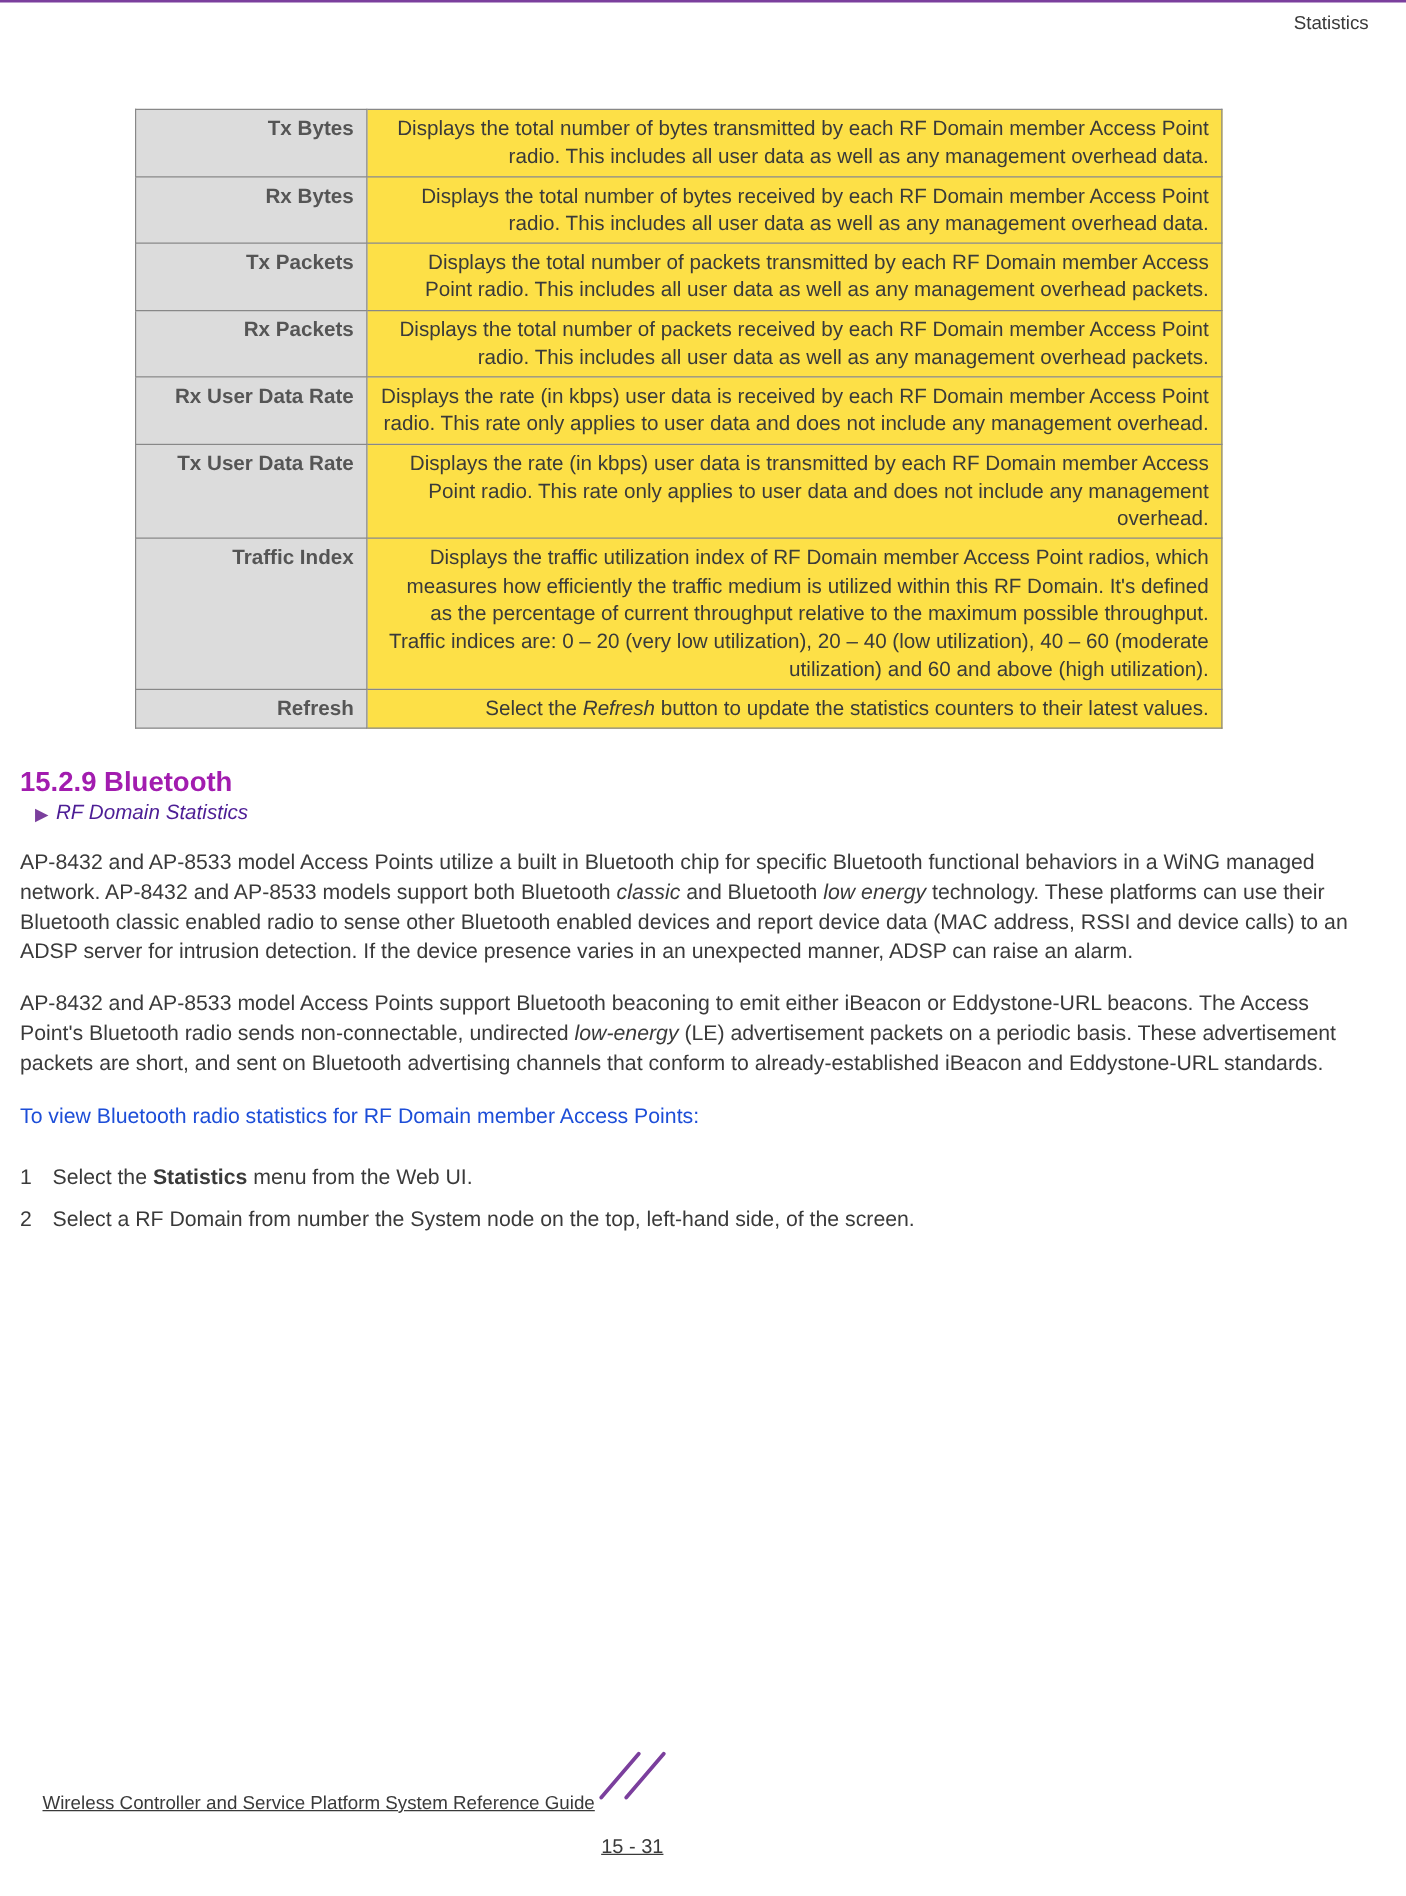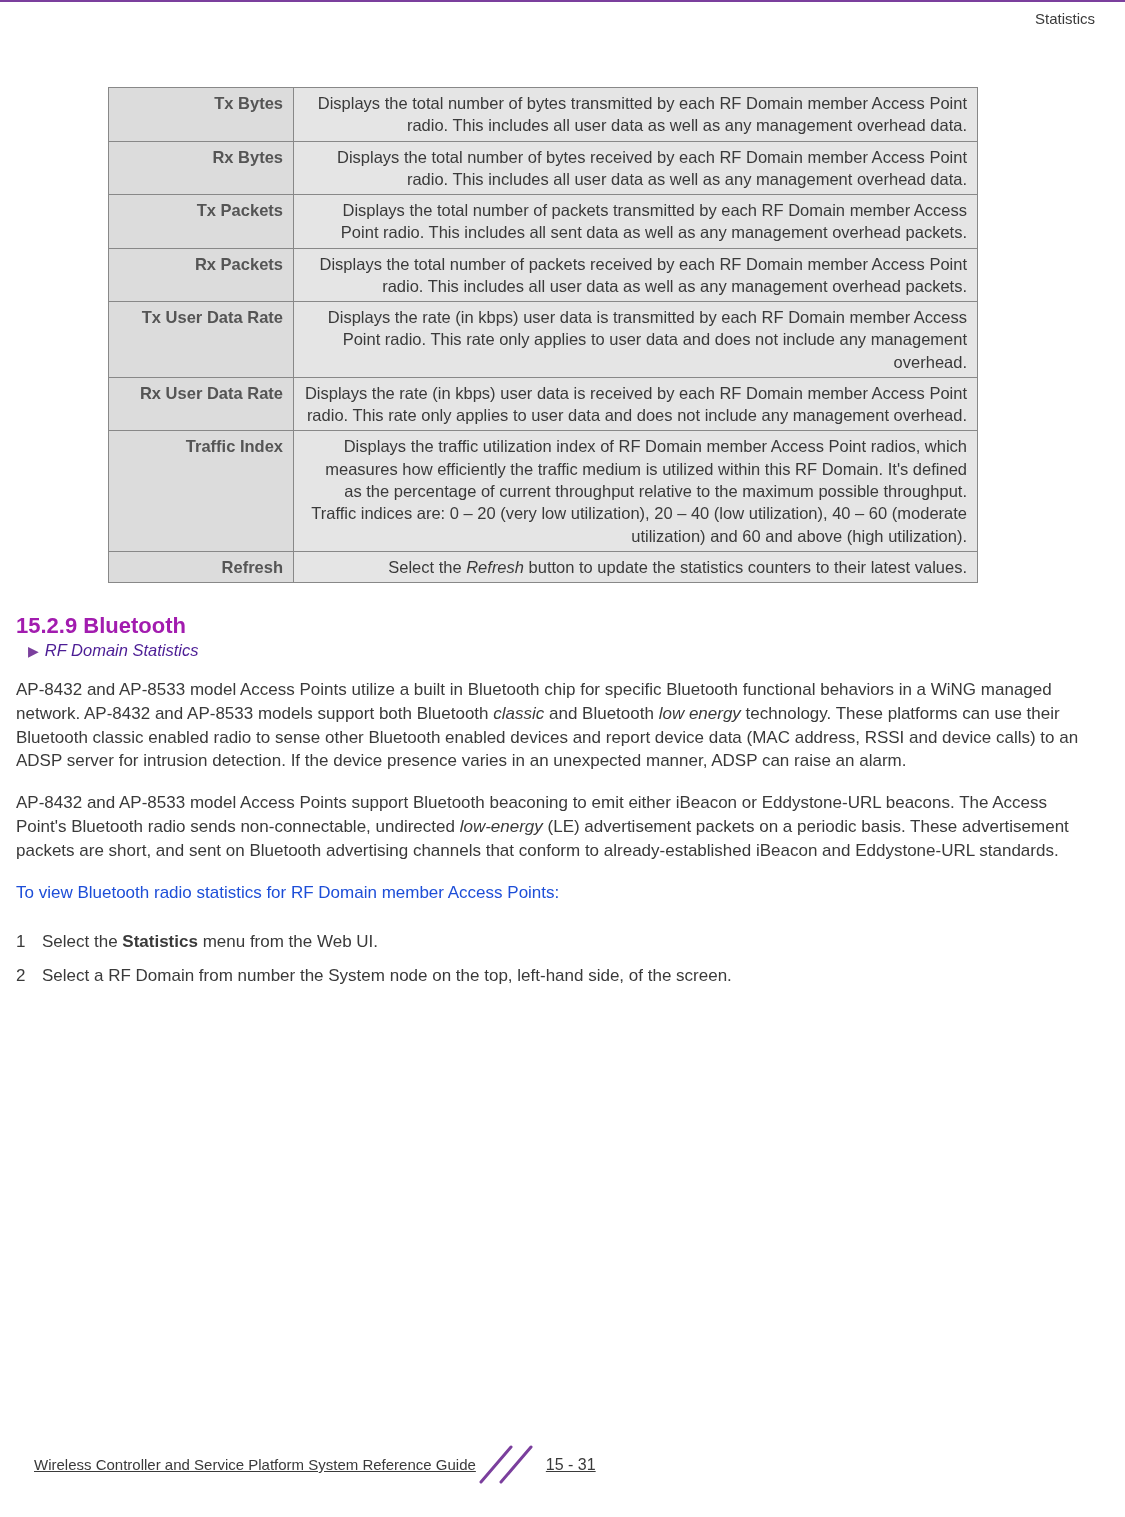--- a/index.html
+++ b/index.html
@@ -45,21 +45,21 @@
       line-height: 1.35;
       color: #3a3a3a;
     }
     .param-table td.label-cell {
       background: #dcdcdc;
       font-weight: bold;
       color: #555;
       width: 185px;
     }
     .param-table td.desc-cell {
-      background: #e5e5e5;
+      background: #fde047;
     }
     .section-heading {
       font-size: 22px;
       font-weight: bold;
       color: #a21caf;
       margin-left: -92px;
       margin-bottom: 2px;
     }
     .breadcrumb-row {
       display: flex;
@@ -118,21 +118,22 @@
       align-items: center;
       text-decoration: underline;
     }
     .footer-left {
       font-size: 15px;
       color: #3a3a3a;
     }
     .footer-right {
       display: flex;
       align-items: center;
-      gap: 10px;
+      gap: 26px;
+      flex-direction: column;
     }
     .footer-page {
       font-size: 16px;
       color: #3a3a3a;
     }
     .footer-logo {
       width: 60px;
       height: 45px;
     }
   </style>
@@ -149,33 +150,33 @@
       <tr>
         <td class="label-cell">Tx Bytes</td>
         <td class="desc-cell">Displays the total number of bytes transmitted by each RF Domain member Access Point radio. This includes all user data as well as any management overhead data.</td>
       </tr>
       <tr>
         <td class="label-cell">Rx Bytes</td>
         <td class="desc-cell">Displays the total number of bytes received by each RF Domain member Access Point radio. This includes all user data as well as any management overhead data.</td>
       </tr>
       <tr>
         <td class="label-cell">Tx Packets</td>
-        <td class="desc-cell">Displays the total number of packets transmitted by each RF Domain member Access Point radio. This includes all sent data as well as any management overhead packets.</td>
+        <td class="desc-cell">Displays the total number of packets transmitted by each RF Domain member Access Point radio. This includes all user data as well as any management overhead packets.</td>
       </tr>
       <tr>
         <td class="label-cell">Rx Packets</td>
         <td class="desc-cell">Displays the total number of packets received by each RF Domain member Access Point radio. This includes all user data as well as any management overhead packets.</td>
       </tr>
       <tr>
+        <td class="label-cell">Rx User Data Rate</td>
+        <td class="desc-cell">Displays the rate (in kbps) user data is received by each RF Domain member Access Point radio. This rate only applies to user data and does not include any management overhead.</td>
+      </tr>
+      <tr>
         <td class="label-cell">Tx User Data Rate</td>
         <td class="desc-cell">Displays the rate (in kbps) user data is transmitted by each RF Domain member Access Point radio. This rate only applies to user data and does not include any management overhead.</td>
-      </tr>
-      <tr>
-        <td class="label-cell">Rx User Data Rate</td>
-        <td class="desc-cell">Displays the rate (in kbps) user data is received by each RF Domain member Access Point radio. This rate only applies to user data and does not include any management overhead.</td>
       </tr>
       <tr>
         <td class="label-cell">Traffic Index</td>
         <td class="desc-cell">Displays the traffic utilization index of RF Domain member Access Point radios, which measures how efficiently the traffic medium is utilized within this RF Domain. It's defined as the percentage of current throughput relative to the maximum possible throughput. Traffic indices are: 0 – 20 (very low utilization), 20 – 40 (low utilization), 40 – 60 (moderate utilization) and 60 and above (high utilization).</td>
       </tr>
       <tr>
         <td class="label-cell">Refresh</td>
         <td class="desc-cell"><span>Select the </span><span class="italic" style="font-style:italic;">Refresh</span><span> button to update the statistics counters to their latest values.</span></td>
       </tr>
     </tbody>

